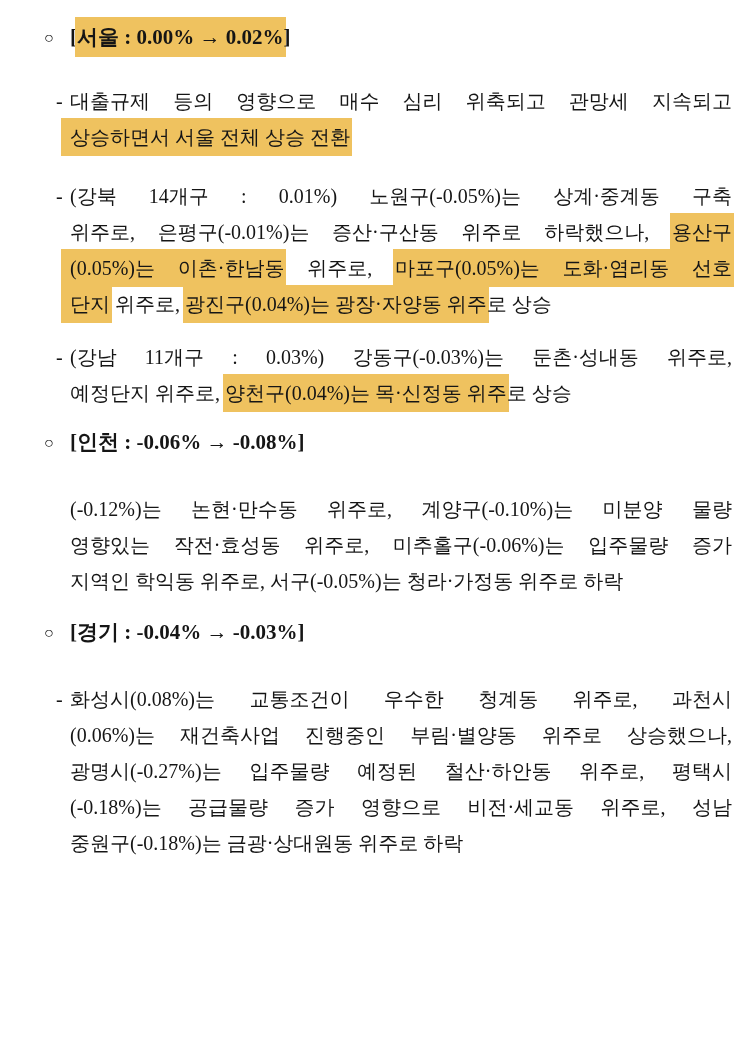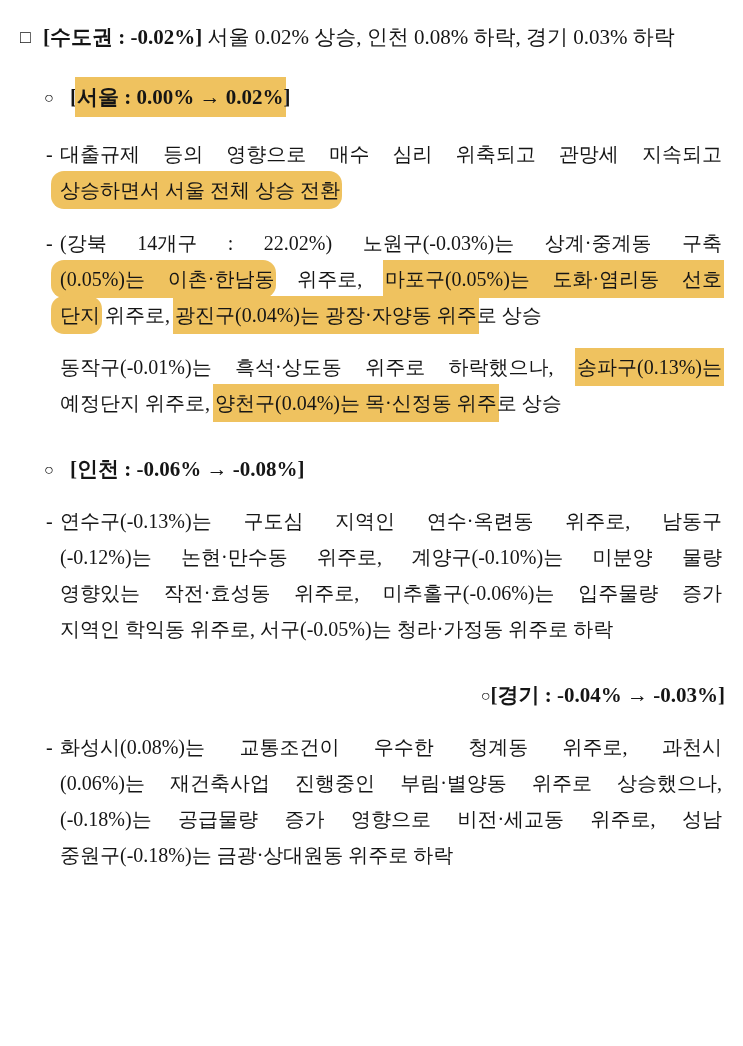--- a/index.html
+++ b/index.html
@@ -46,21 +46,21 @@
     display: inline-block;
     width: 26px;
     font-weight: 400;
     font-size: 16px;
     vertical-align: 1px;
   }
 
   
   .item {
     font-size: 20px;
-    margin-left: 26px;
+    margin-left: 36px;
     width: 676px;
   }
   .item .line {
     line-height: 36px;
     padding-left: 14px;
     text-align: left;
   }
   .item .line.first { padding-left: 0; }
   .item .bullet {
     display: inline-block;
@@ -73,67 +73,64 @@
 
   
   .hl {
     background: var(--hl, #EFC25F);
     padding: 8px 2px;
     margin: 0 -2px;
   }
   .hl.lead {
     padding-left: 9px;
     margin-left: -9px;
-    border-radius: 13px;
   }
 
   
   #doc .block:nth-child(2) { margin-top: 30px; }
   #doc .block:nth-child(3) { margin-top: 23px; }
   #doc .block:nth-child(4) { margin-top: 17px; }
   #doc .block:nth-child(5) { margin-top: 16px; }
   #doc .block:nth-child(6) { margin-top: 33px; }
   #doc .block:nth-child(7) { margin-top: 18px; }
   #doc .block:nth-child(8) { margin-top: 33px; text-align: right; }
   #doc .block:nth-child(9) { margin-top: 18px; }
 </style>
 </head>
 <body style="color: rgb(21, 21, 21); background: rgb(255, 255, 255);">
 
 <div id="doc">
-    <div class="block h1">
-      <div class="line first"><span class="bullet">□</span><span class="plain b">[수도권 : -0.02%]</span><span class="plain"> 서울 0.02% 상승, 인천 0.08% 하락, 경기 0.03% 하락</span></div>
-    </div>
     <div class="block h2">
       <div class="line first"><span class="bullet">○</span><span class="plain">[</span><span class="hl">서울 : 0.00% → 0.02%</span><span class="plain">]</span></div>
     </div>
     <div class="block item">
       <div class="line first j"><span class="bullet">-</span><span class="plain">대출규제 등의 영향으로 매수 심리 위축되고 관망세 지속되고</span></div>
       <div class="line"><span class="hl lead">상승하면서 서울 전체 상승 전환</span></div>
     </div>
     <div class="block item">
-      <div class="line first j"><span class="bullet">-</span><span class="plain">(강북 14개구 : 22.02%) 노원구(-0.03%)는 상계·중계동 구축</span></div>
+      <div class="line first j"><span class="bullet">-</span><span class="plain">(강북 14개구 : 0.01%) 노원구(-0.05%)는 상계·중계동 구축</span></div>
+      <div class="line j"><span class="plain">위주로, 은평구(-0.01%)는 증산·구산동 위주로 하락했으나, </span><span class="hl">용산구</span></div>
       <div class="line j"><span class="hl lead">(0.05%)는 이촌·한남동</span><span class="plain"> 위주로, </span><span class="hl">마포구(0.05%)는 도화·염리동 선호</span></div>
       <div class="line"><span class="hl lead">단지</span><span class="plain"> 위주로, </span><span class="hl">광진구(0.04%)는 광장·자양동 위주</span><span class="plain">로 상승</span></div>
     </div>
     <div class="block item">
-      <div class="line j"><span class="plain">동작구(-0.01%)는 흑석·상도동 위주로 하락했으나, </span><span class="hl">송파구(0.13%)는</span></div>
+      <div class="line first j"><span class="bullet">-</span><span class="plain">(강남 11개구 : 0.03%) 강동구(-0.03%)는 둔촌·성내동 위주로,</span></div>
       <div class="line"><span class="plain">예정단지 위주로, </span><span class="hl">양천구(0.04%)는 목·신정동 위주</span><span class="plain">로 상승</span></div>
     </div>
     <div class="block h2">
       <div class="line first"><span class="bullet">○</span><span class="plain">[인천 : -0.06% → -0.08%]</span></div>
     </div>
     <div class="block item">
-      <div class="line first j"><span class="bullet">-</span><span class="plain">연수구(-0.13%)는 구도심 지역인 연수·옥련동 위주로, 남동구</span></div>
       <div class="line j"><span class="plain">(-0.12%)는 논현·만수동 위주로, 계양구(-0.10%)는 미분양 물량</span></div>
       <div class="line j"><span class="plain">영향있는 작전·효성동 위주로, 미추홀구(-0.06%)는 입주물량 증가</span></div>
       <div class="line"><span class="plain">지역인 학익동 위주로, 서구(-0.05%)는 청라·가정동 위주로 하락</span></div>
     </div>
     <div class="block h2">
       <div class="line first"><span class="bullet">○</span><span class="plain">[경기 : -0.04% → -0.03%]</span></div>
     </div>
     <div class="block item">
       <div class="line first j"><span class="bullet">-</span><span class="plain">화성시(0.08%)는 교통조건이 우수한 청계동 위주로, 과천시</span></div>
       <div class="line j"><span class="plain">(0.06%)는 재건축사업 진행중인 부림·별양동 위주로 상승했으나,</span></div>
+      <div class="line j"><span class="plain">광명시(-0.27%)는 입주물량 예정된 철산·하안동 위주로, 평택시</span></div>
       <div class="line j"><span class="plain">(-0.18%)는 공급물량 증가 영향으로 비전·세교동 위주로, 성남</span></div>
       <div class="line"><span class="plain">중원구(-0.18%)는 금광·상대원동 위주로 하락</span></div>
     </div>
   </div>
 
 </body></html>

